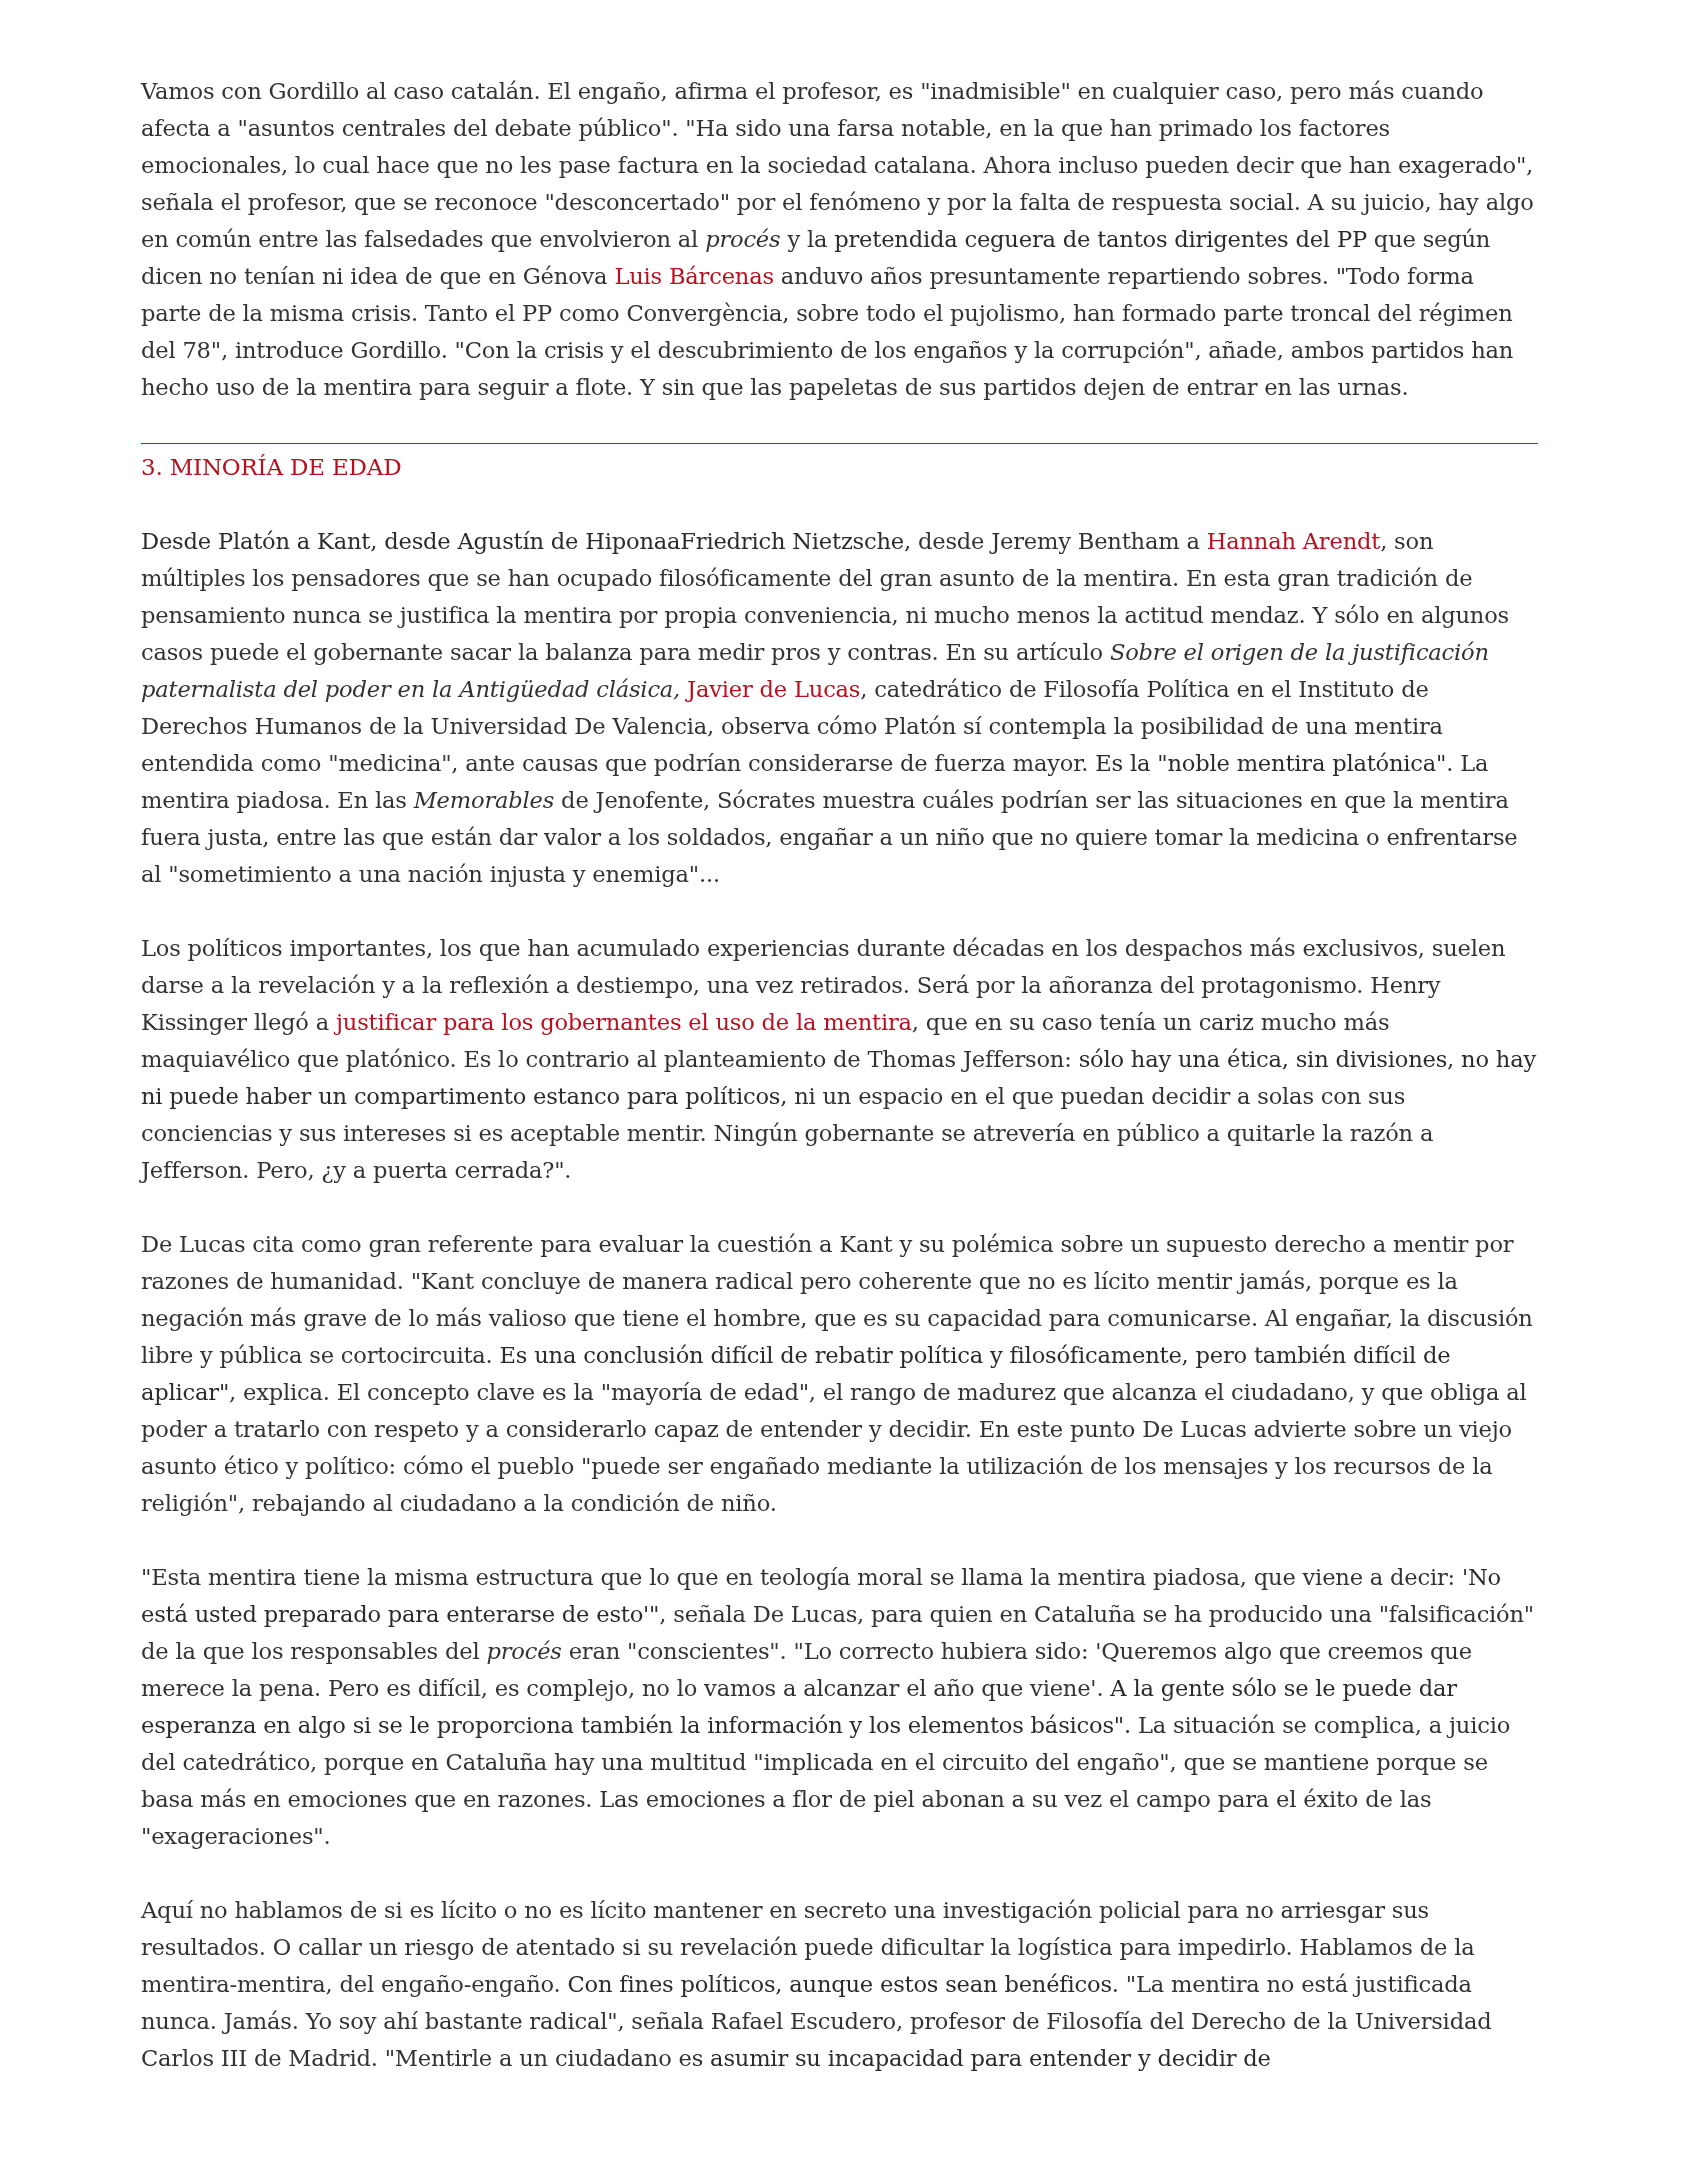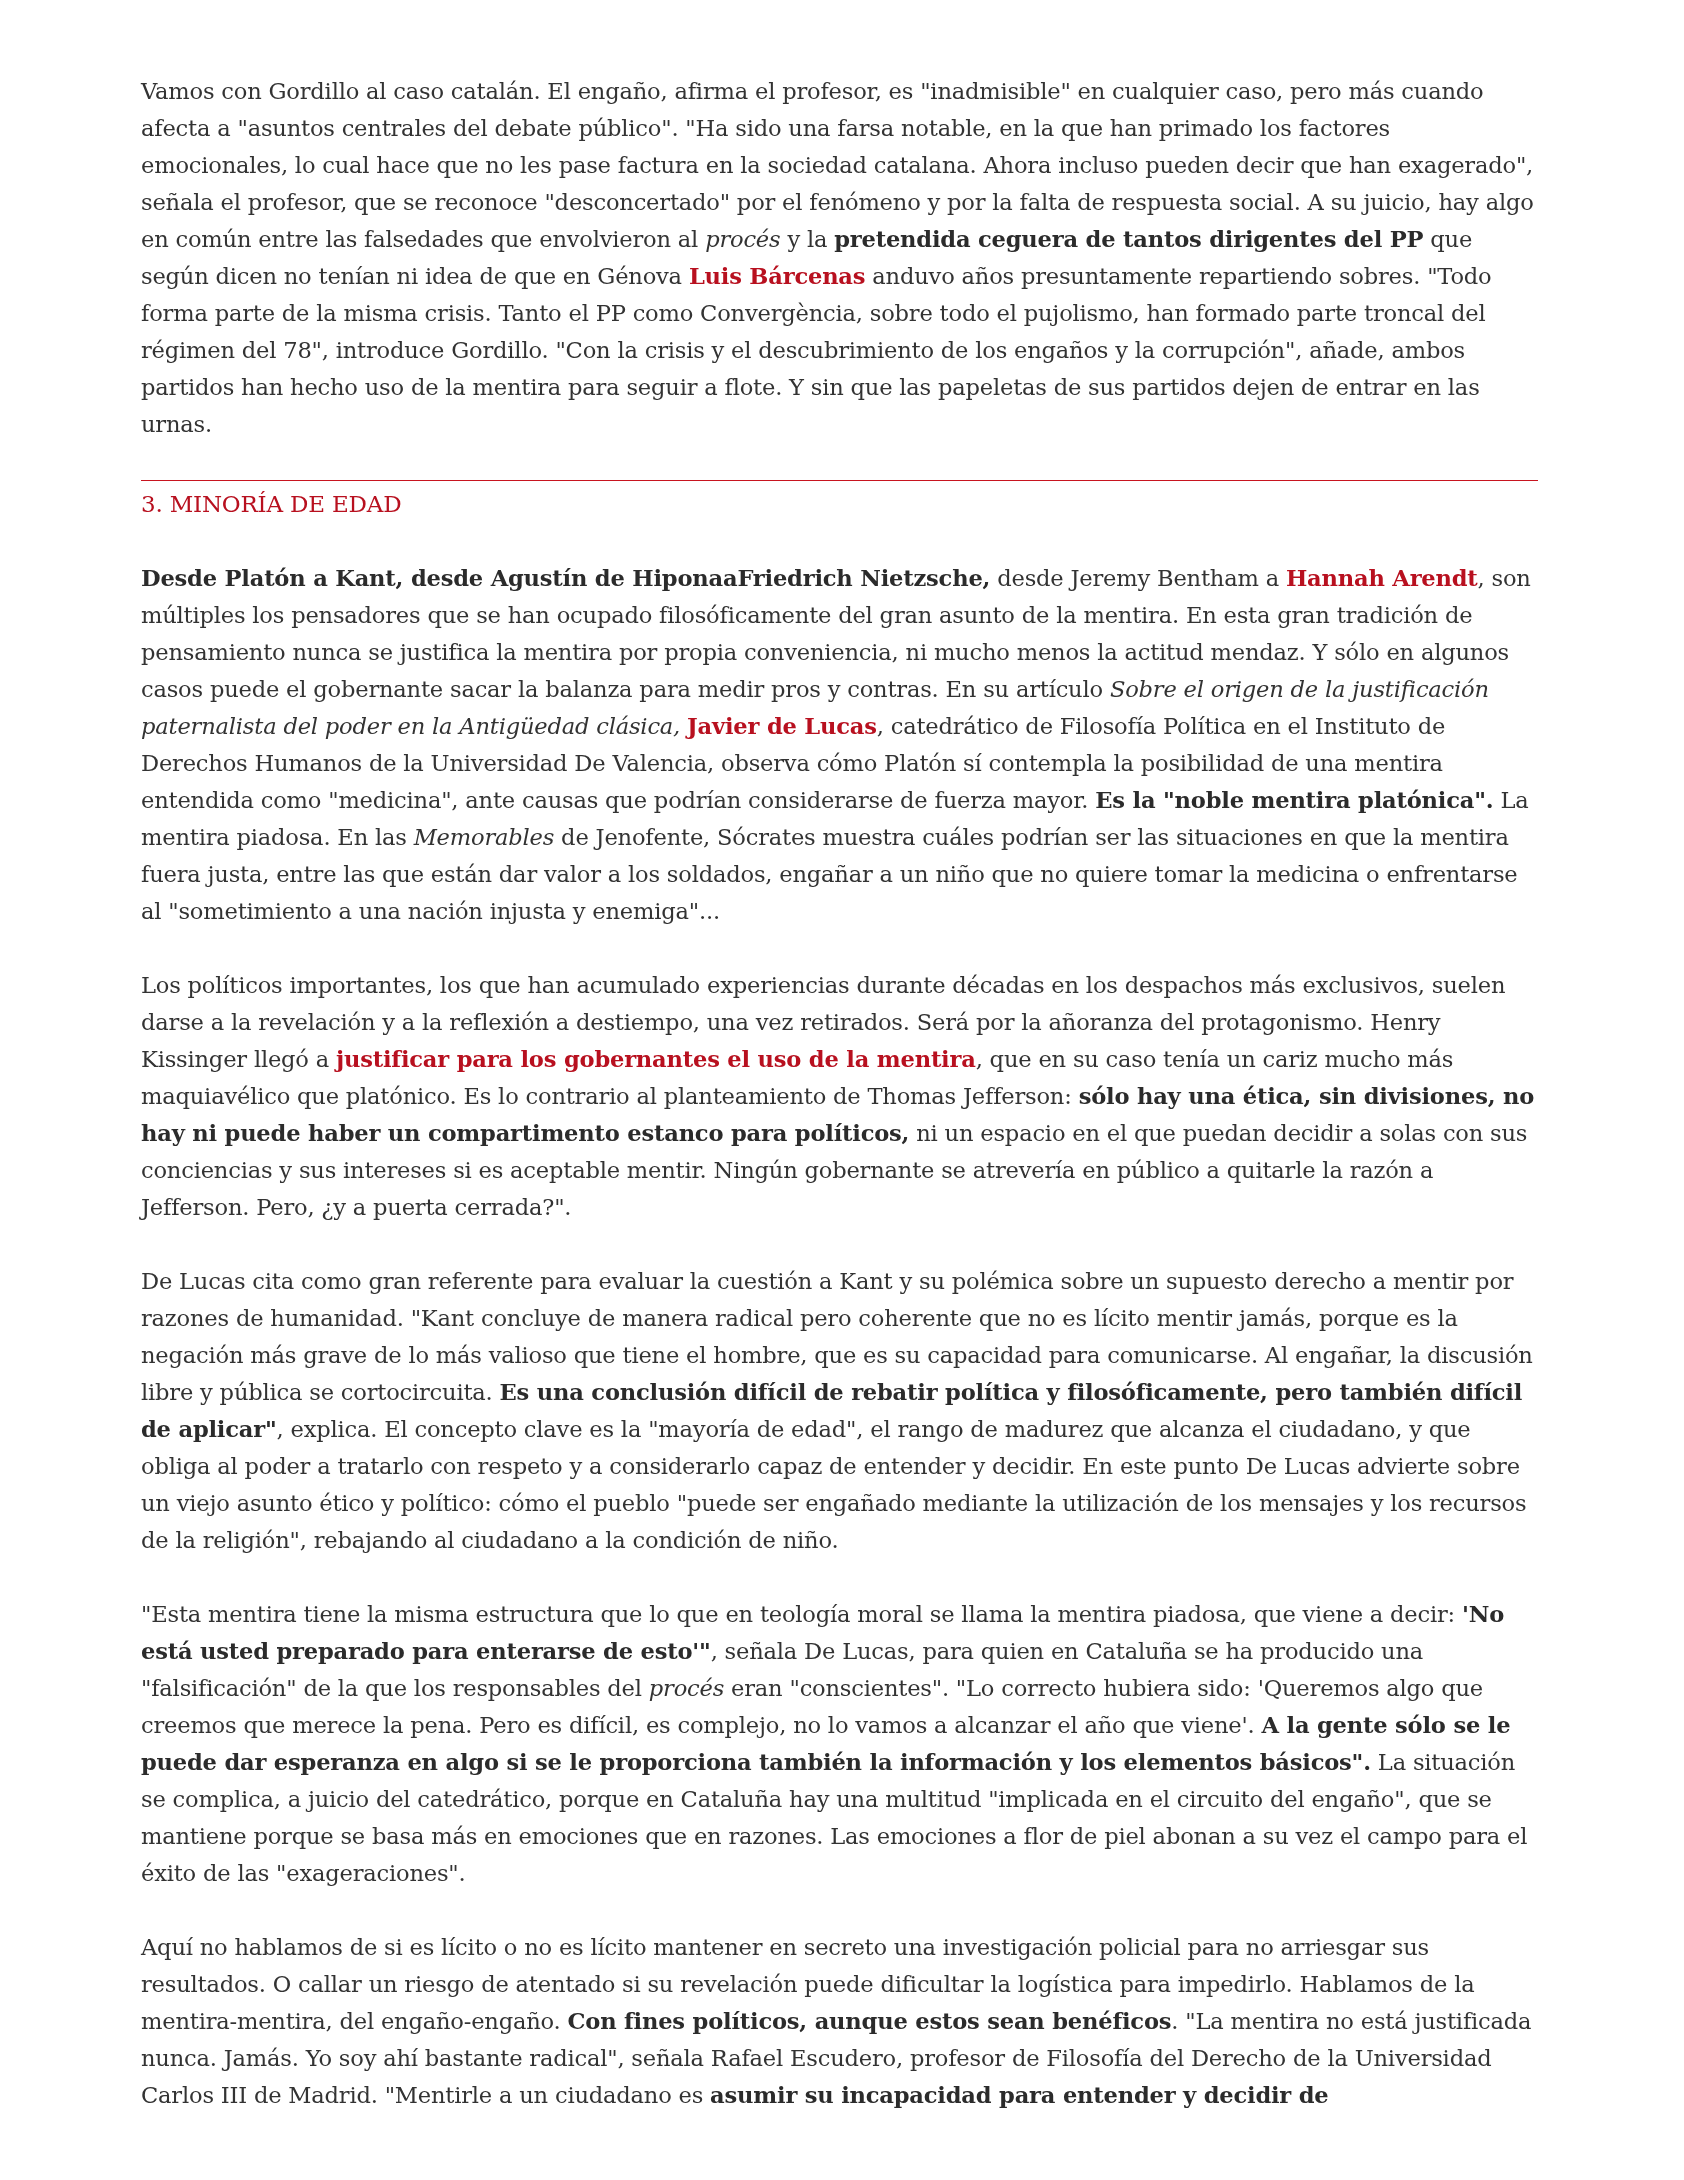--- a/index.html
+++ b/index.html
@@ -4,23 +4,23 @@
 <style>
   html, body { margin: 0; padding: 0; background: #ffffff; }
   body { width: 1685px; height: 2181px; overflow: hidden; position: relative; }
   .article {
     position: absolute; left: 141px; top: 73px; width: 1397px;
     font-family: "DejaVu Serif", "Liberation Serif", serif;
     font-size: 22.6px; line-height: 37px; color: #333333;
     letter-spacing: -0.2px;
   }
   .article p { margin: 0 0 37px 0; }
-  .article b { font-weight: bold; color: #2b2b2b; }
+  .article b { font-weight: normal; color: #2b2b2b; }
   .article i { }
-  .article a { color: #b8101f; font-weight: bold; text-decoration: none; }
+  .article a { color: #b8101f; font-weight: normal; text-decoration: none; }
   .rule { height: 0; border-top: 1.7px solid #c8141f; margin: 24px 0 0 0; }
   .section-title {
     color: #b8101f; font-weight: normal; font-size: 23px;
     margin: 5.1px 0 37px 0; line-height: 37px;
   }
 </style>
 </head>
 <body>
 
 <div class="article">

